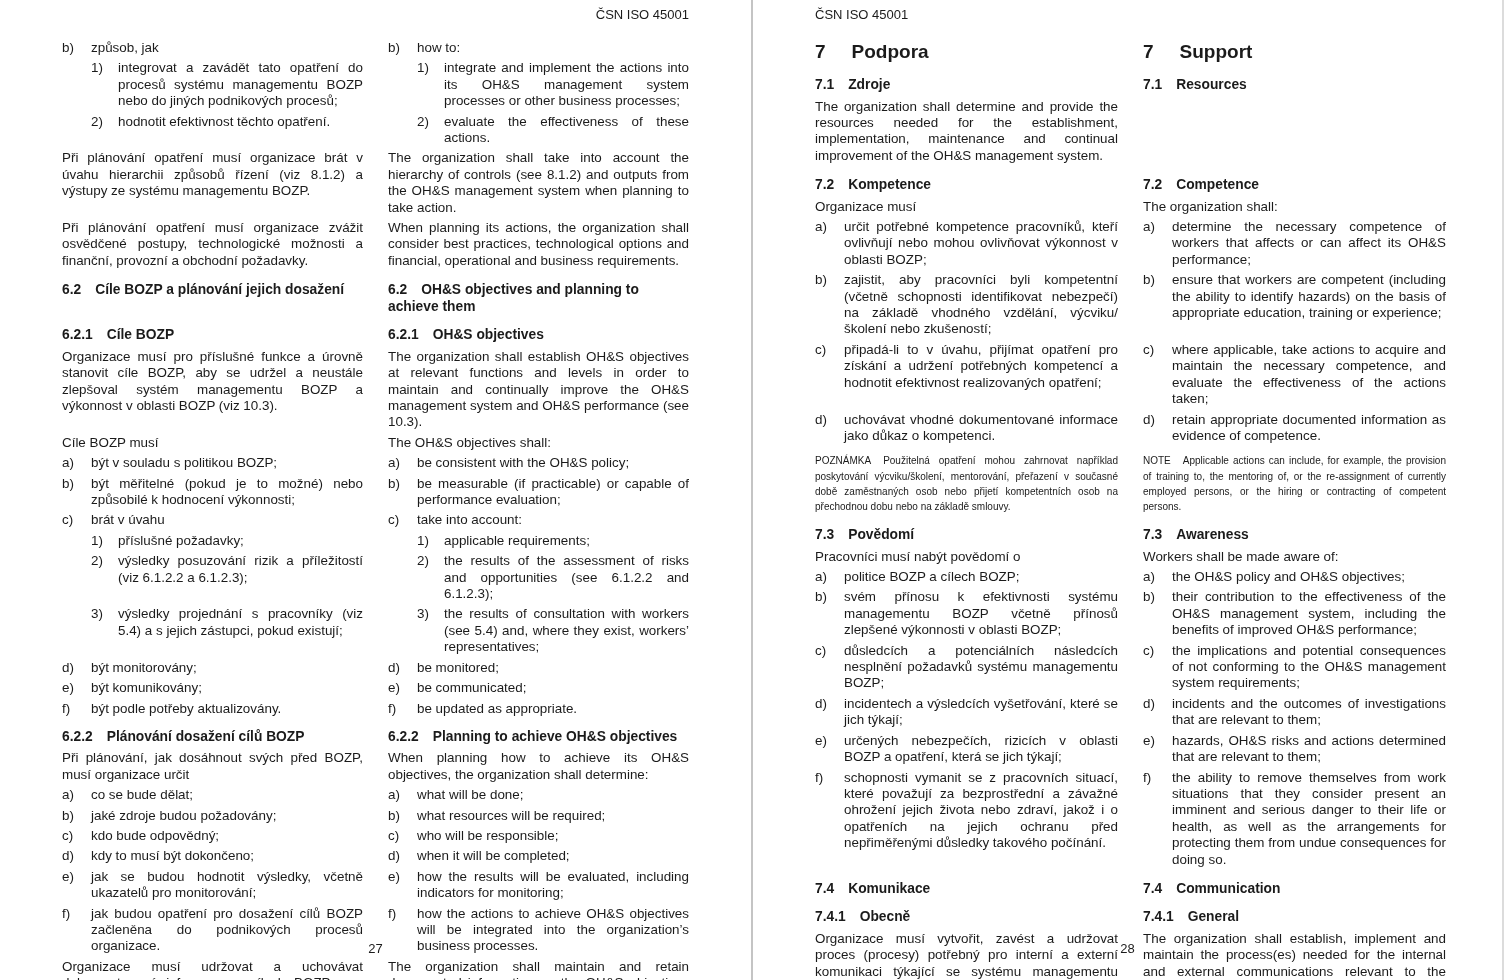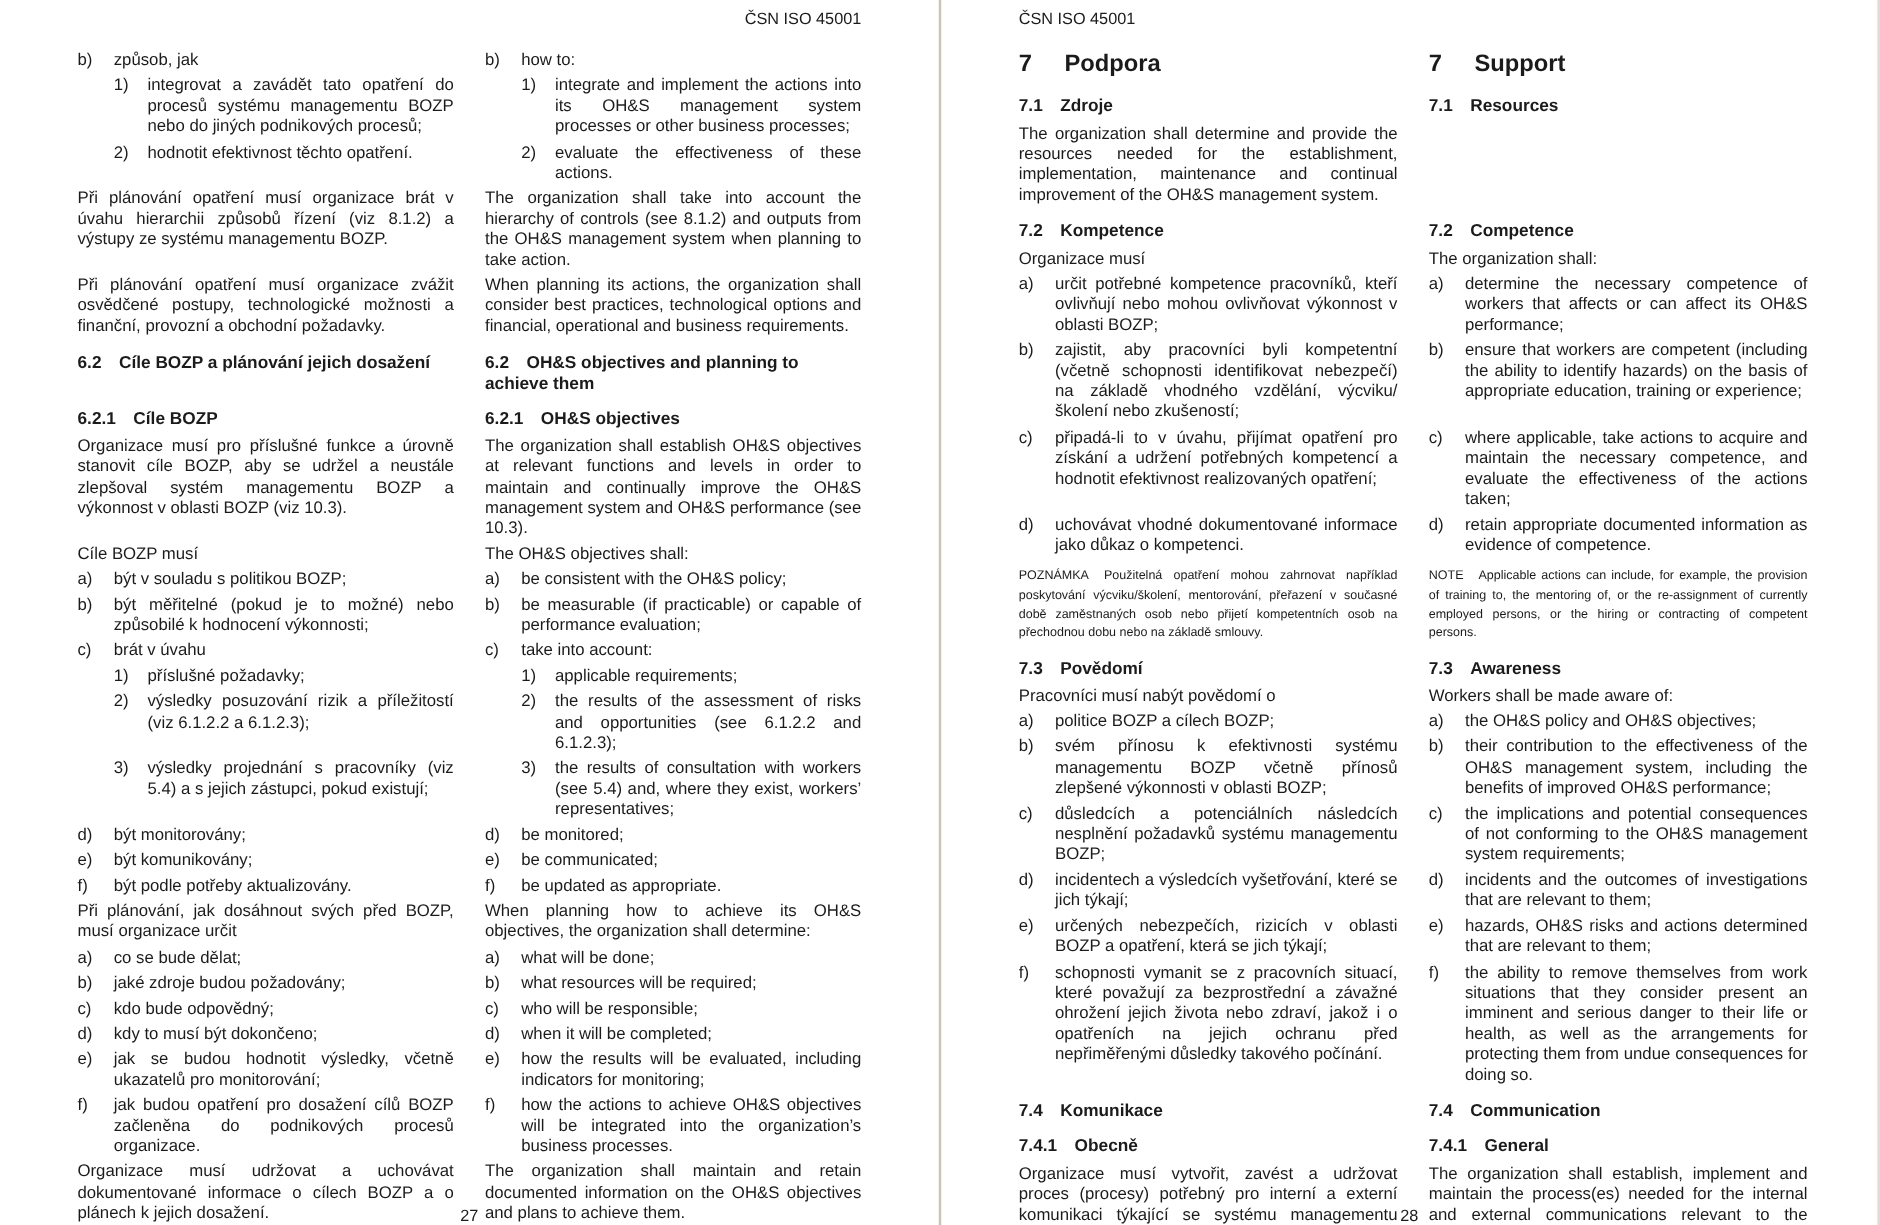--- a/index.html
+++ b/index.html
@@ -4,21 +4,21 @@
 <title>ČSN ISO 45001</title>
 <style>
   * { margin: 0; padding: 0; box-sizing: border-box; }
   html, body { background: #ffffff; }
   body {
     width: 1504px; height: 980px;
     font-family: "Liberation Sans", sans-serif;
     color: #1b1b1b;
     overflow: hidden;
   }
-  .spread { display: flex; width: 1504px; height: 980px; background: #fdba74; justify-content: space-between; }
+  .spread { display: flex; width: 1504px; height: 980px; background: #a3a3a3; justify-content: space-between; }
   .page {
     height: 980px; position: relative; overflow: hidden; background: #fff;
   }
   .page-left  { width: 751px; padding: 8px 62px 0 62px; }
   .page-right { width: 749px; padding: 8px 56px 0 62px; }
   .divider    { width: 2px; height: 980px; background: #c4c4c4; flex: none; }
   .edge-line  { width: 2px; height: 980px; background: #dcdcdc; flex: none; }
 
   .page-header { font-size: 13px; line-height: 14px; margin-bottom: 14px; white-space: nowrap; }
   .page-left  .page-header { text-align: right; }
@@ -50,21 +50,21 @@
   .heading { font-weight: 700; }
   .h1-heading { font-size: 19px; line-height: 24px; }
   .h1-heading .h-num { margin-right: 26px; }
   .h2-heading, .h3-heading { font-size: 13.8px; line-height: 16.5px; }
   .h2-heading .h-num, .h3-heading .h-num { margin-right: 14px; }
 
   .note { font-size: 10px; line-height: 15.2px; text-align: justify; }
   .note .note-label { padding-right: 12px; }
 
   .page-number {
-    position: absolute; bottom: 0; left: 0; width: 100%;
+    position: absolute; bottom: 24px; left: 0; width: 100%;
     text-align: center; font-size: 13px; line-height: 14px;
   }
 </style>
 </head>
 <body>
 
 <div class="spread">
 
   <section class="page page-left">
     <header class="page-header">ČSN ISO 45001</header>
@@ -278,20 +278,28 @@
               <div class="li-text">být podle potřeby aktualizovány.</div>
             </div>
           </div>
           <div class="cell">
             <div class="li l1">
               <span class="li-label">f)</span>
               <div class="li-text">be updated as appropriate.</div>
             </div>
           </div>
         </div>
+        <div class="row r-h3">
+          <div class="cell">
+            <div class="heading h3-heading"><span class="h-num">6.2.2</span><span class="h-text">Plánování dosažení cílů BOZP</span></div>
+          </div>
+          <div class="cell">
+            <div class="heading h3-heading"><span class="h-num">6.2.2</span><span class="h-text">Planning to achieve OH&amp;S objectives</span></div>
+          </div>
+        </div>
         <div class="row r-p">
           <div class="cell">
             <div class="para">Při plánování, jak dosáhnout svých před BOZP, musí organizace určit</div>
           </div>
           <div class="cell">
             <div class="para">When planning how to achieve its OH&amp;S objectives, the organization shall determine:</div>
           </div>
         </div>
         <div class="row r-li">
           <div class="cell">

